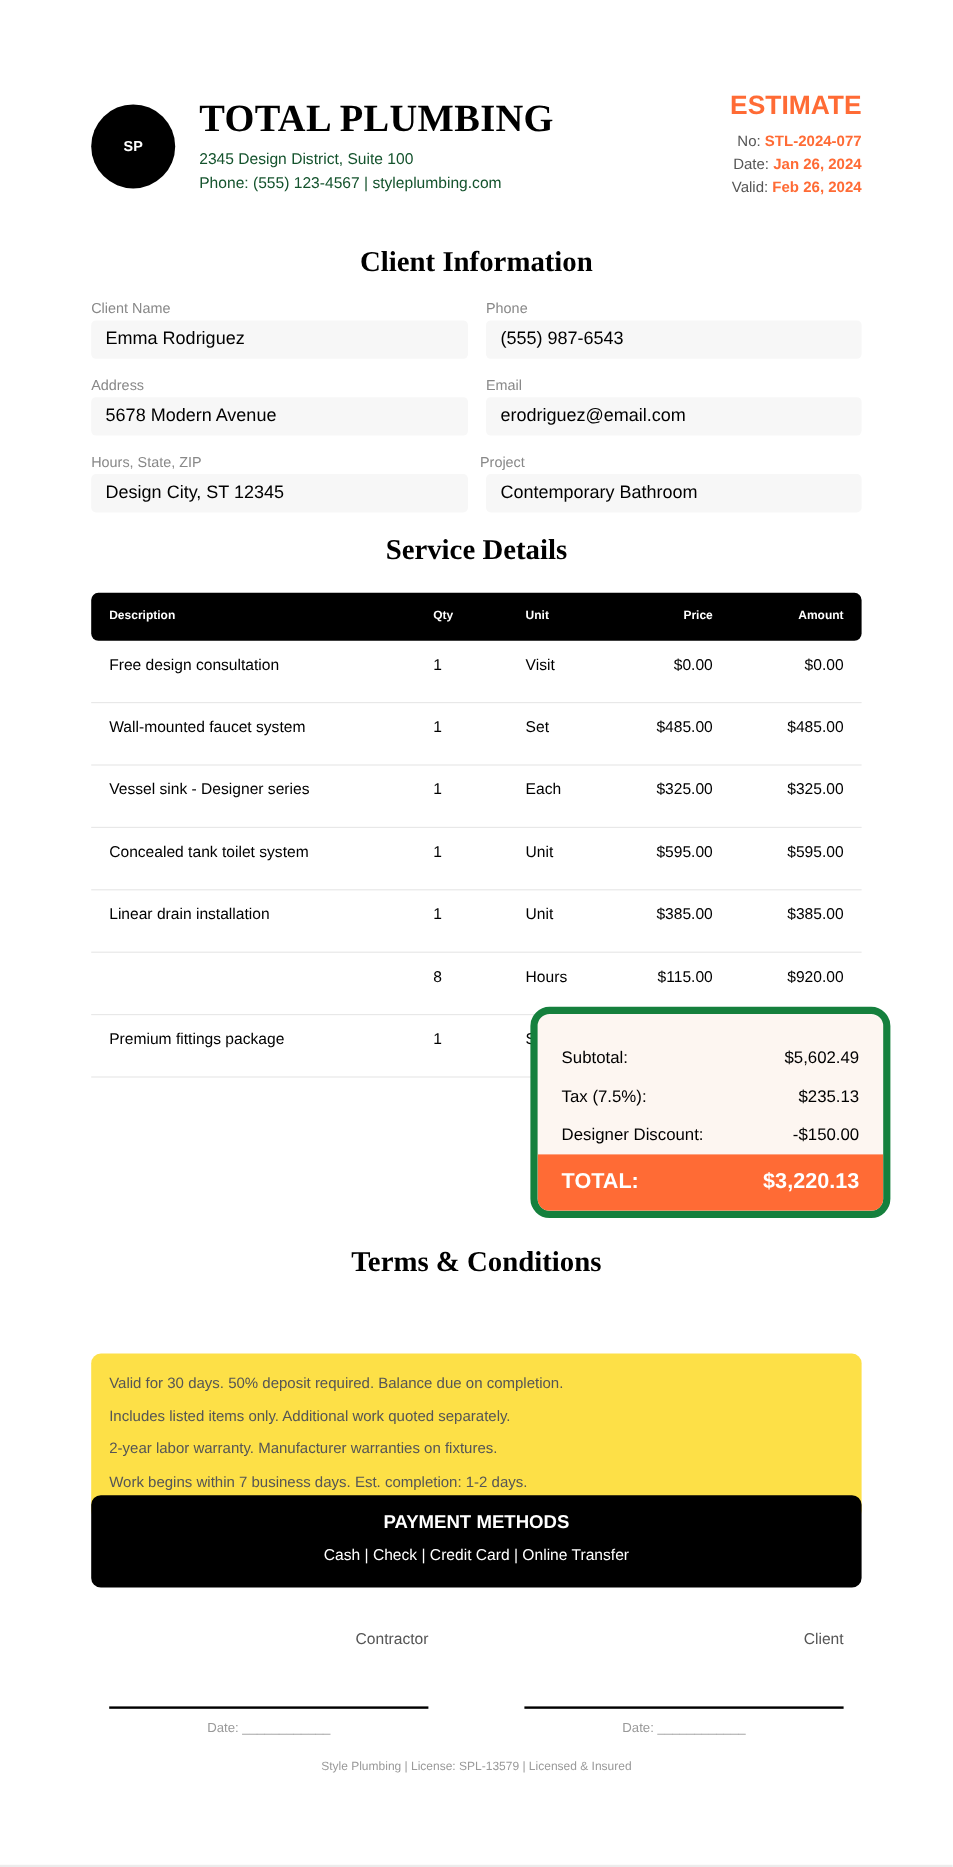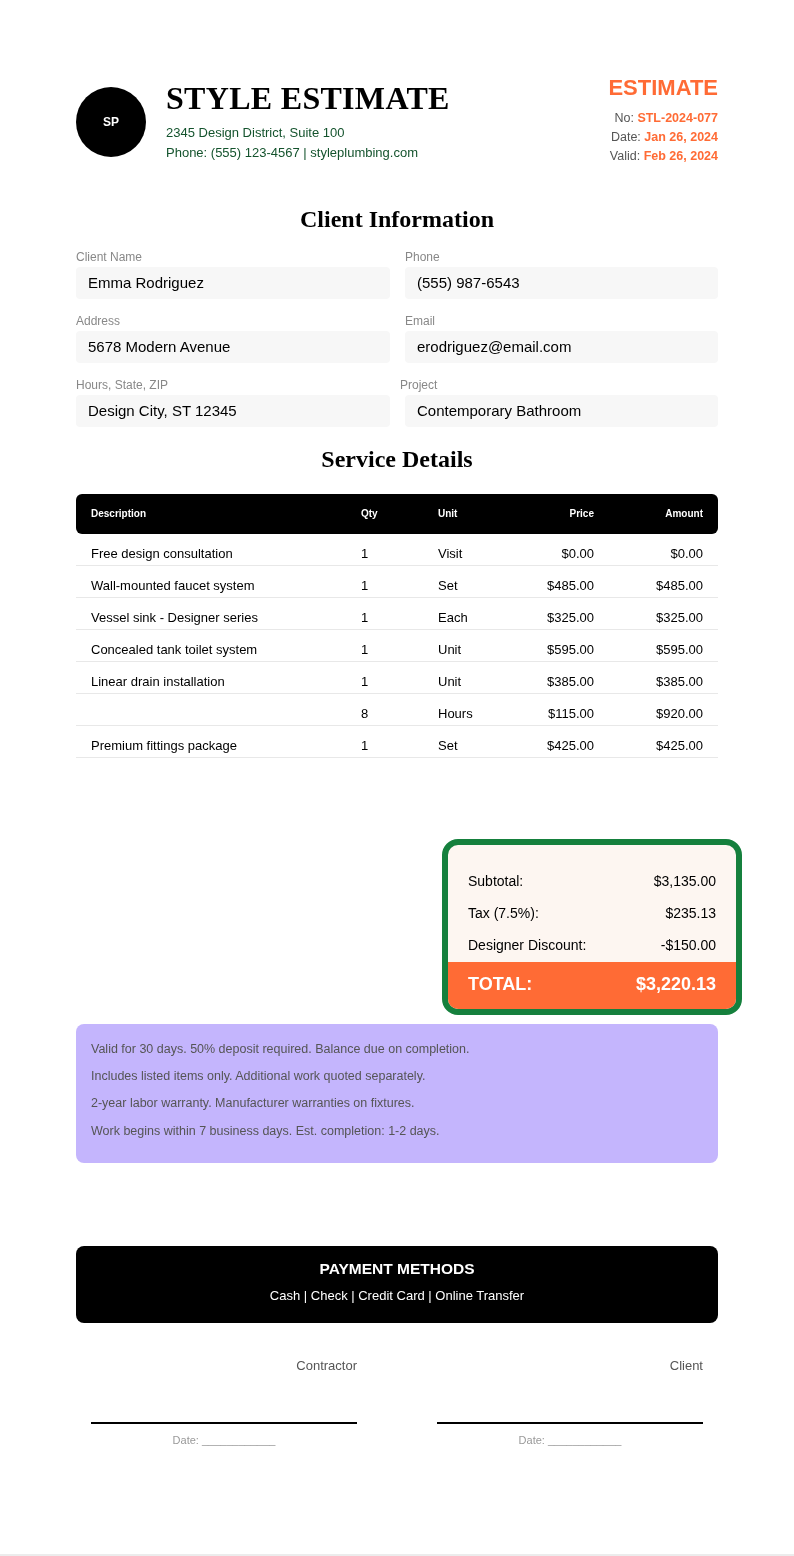--- a/index.html
+++ b/index.html
@@ -19,38 +19,38 @@
     
     .section-title { position: absolute; left: 0; width: 794px; text-align: center; font-family: "Liberation Serif", serif; font-weight: bold; font-size: 24px; }
 
     
     .field-label { position: absolute; font-size: 12px; color: #888; }
     .field-box { position: absolute; height: 32px; background: #f7f7f7; border-radius: 4px; font-size: 15px; padding-left: 12px; line-height: 32px; color: #000; }
 
     
     .tbl { position: absolute; left: 76px; top: 494px; width: 642px; }
     .thead { height: 40px; background: #000; color: #fff; border-radius: 6px; font-weight: bold; font-size: 10px; position: relative; }
-    .trow { height: 32px; border-bottom: 1px solid #e8e8e8; position: relative; font-size: 13px; }
+    .trow { height: 52px; border-bottom: 1px solid #e8e8e8; position: relative; font-size: 13px; }
     .c { position: absolute; top: 0; line-height: 40px; }
     .c-desc { left: 15px; }
     .c-qty { left: 285px; }
     .c-unit { left: 362px; }
     .c-price { right: 124px; text-align: right; }
     .c-amt { right: 15px; text-align: right; }
 
     
     .totals { position: absolute; left: 418px; top: 839px; width: 300px; height: 176px; border: 6px solid #15803d; border-radius: 16px; background: #fdf6f1; overflow: hidden; margin-left: 24px; }
     .tot-line { position: absolute; left: 20px; right: 20px; font-size: 14px; color: #000; }
     .tot-line .r { position: absolute; right: 0; top: 0; }
     .grand { position: absolute; left: 0; bottom: 0; width: 100%; height: 47px; background: #ff6b35; color: #fff; font-weight: bold; font-size: 18px; }
     .grand .l { position: absolute; left: 20px; top: 12px; }
     .grand .r { position: absolute; right: 20px; top: 12px; }
 
     
-    .terms { position: absolute; left: 76px; top: 1024px; width: 642px; height: 139px; background: #c4b5fd; border-radius: 8px; }
+    .terms { position: absolute; left: 76px; top: 1128px; width: 642px; height: 139px; background: #fde047; border-radius: 8px; }
     .term { position: absolute; left: 15px; font-size: 12.5px; color: #555; }
 
     
     .payment { position: absolute; left: 76px; top: 1246px; width: 642px; height: 77px; background: #000; border-radius: 8px; color: #fff; text-align: center; }
     .pay-title { position: absolute; left: 0; width: 100%; top: 14px; font-weight: bold; font-size: 15.5px; }
     .pay-methods { position: absolute; left: 0; width: 100%; top: 42px; font-size: 13px; }
 
     
     .sig-label { position: absolute; width: 266px; text-align: right; font-size: 13px; color: #555; }
     .sig-line { position: absolute; width: 266px; height: 2px; background: #000; }
@@ -58,21 +58,21 @@
     .footer { position: absolute; left: 0; width: 794px; top: 1467px; text-align: center; font-size: 10px; color: #999; }
   </style>
 </head>
 <body>
 
 <div class="page">
 
   <div class="logo">
     <span>SP</span>
   </div>
-  <div class="company-name">STYLE ESTIMATE</div>
+  <div class="company-name">TOTAL PLUMBING</div>
   <div class="company-line" style="top:125px;">2345 Design District, Suite 100</div>
   <div class="company-line" style="top:145px;">Phone: (555) 123-4567 | styleplumbing.com</div>
 
   <div class="estimate-title">ESTIMATE</div>
   <div class="meta-line" style="top:111px;">
     <span>No:</span>
     <span class="val">STL-2024-077</span>
   </div>
   <div class="meta-line" style="top:130px;">
     <span>Date:</span>
@@ -157,21 +157,21 @@
       <span class="c c-qty">1</span>
       <span class="c c-unit">Set</span>
       <span class="c c-price">$425.00</span>
       <span class="c c-amt">$425.00</span>
     </div>
   </div>
 
   <div class="totals">
     <div class="tot-line" style="top:28px;">
       <span>Subtotal:</span>
-      <span class="r">$3,135.00</span>
+      <span class="r">$5,602.49</span>
     </div>
     <div class="tot-line" style="top:60px;">
       <span>Tax (7.5%):</span>
       <span class="r">$235.13</span>
     </div>
     <div class="tot-line" style="top:92px;">
       <span>Designer Discount:</span>
       <span class="r">-$150.00</span>
     </div>
     <div class="grand">
@@ -194,14 +194,15 @@
   </div>
 
   <div class="sig-label" style="left:91px; top:1358px;">Contractor</div>
   <div class="sig-line" style="left:91px; top:1422px;"></div>
   <div class="sig-date" style="left:91px; top:1434px;">Date: ____________</div>
 
   <div class="sig-label" style="left:437px; top:1358px;">Client</div>
   <div class="sig-line" style="left:437px; top:1422px;"></div>
   <div class="sig-date" style="left:437px; top:1434px;">Date: ____________</div>
 
+  <div class="footer">Style Plumbing | License: SPL-13579 | Licensed &amp; Insured</div>
 </div>
 <div class="bottom-edge"></div>
 
 </body></html>

